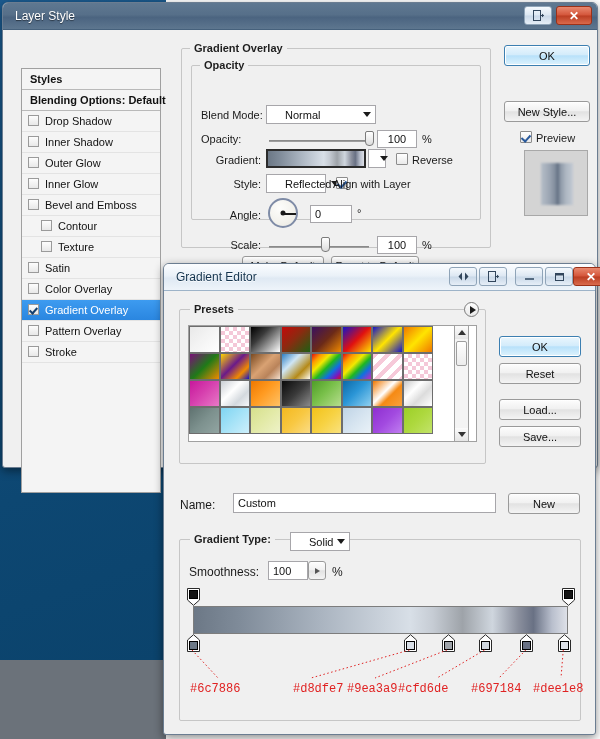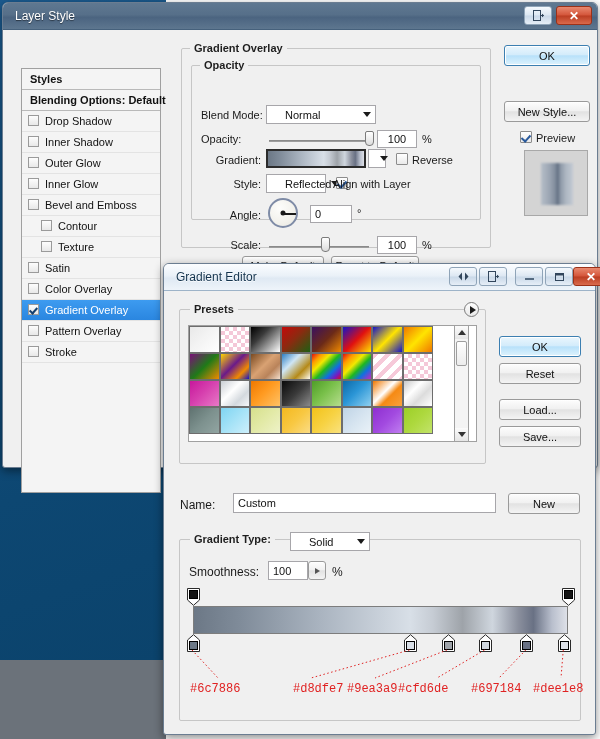--- a/index.html
+++ b/index.html
@@ -532,21 +532,21 @@
     <div class="inp" style="left:69px; top:202px; width:263px; height:20px;">
       <span>Custom</span>
     </div>
     <div class="btn" style="left:344px; top:202px; width:72px; height:21px;">
       <span>New</span>
     </div>
 
     <div class="group" style="left:15px; top:248px; width:402px; height:182px;">
       <div class="group-label" style="left:10px; top:-7px; font-weight:bold;">Gradient Type:</div>
     </div>
-    <div class="ddl" style="left:126px; top:241px; width:80px; height:19px;">
+    <div class="ddl" style="left:126px; top:241px; width:60px; height:19px;">
       <span class="txt">Solid</span>
       <span class="arrow">
           <span class="caret-dn"></span>
         </span>
     </div>
 
     <div class="lbl" style="left:25px; top:274px; font-size:12px;">Smoothness:</div>
     <div class="inp" style="left:104px; top:270px; width:40px; height:19px;">
       <span>100</span>
     </div>

